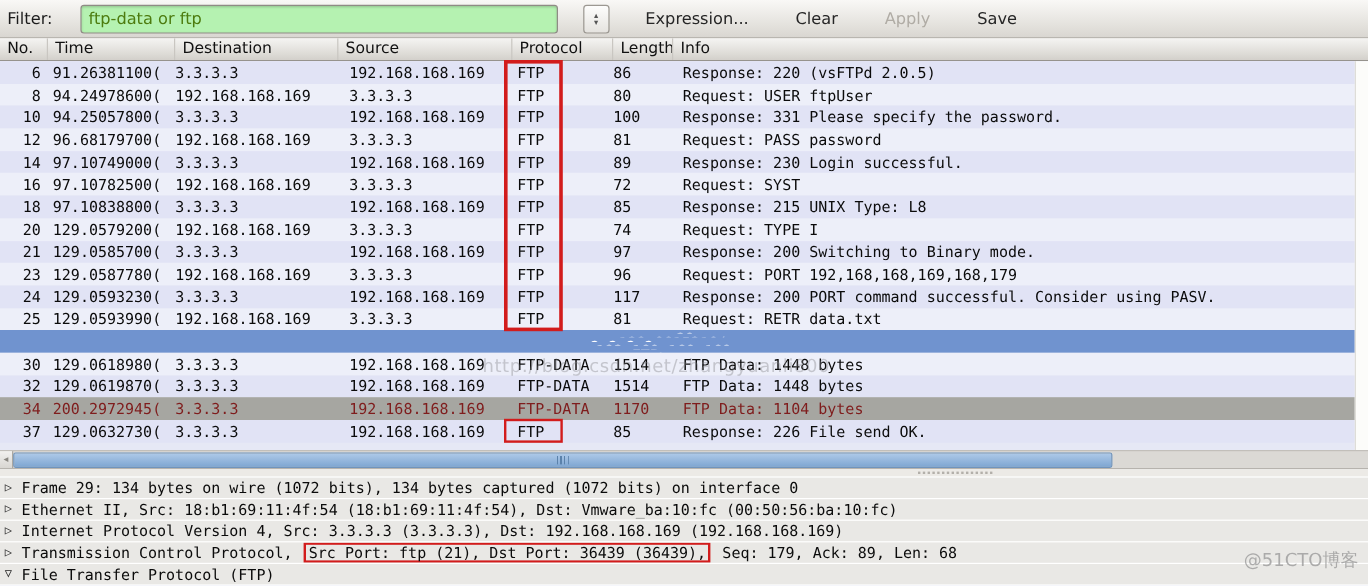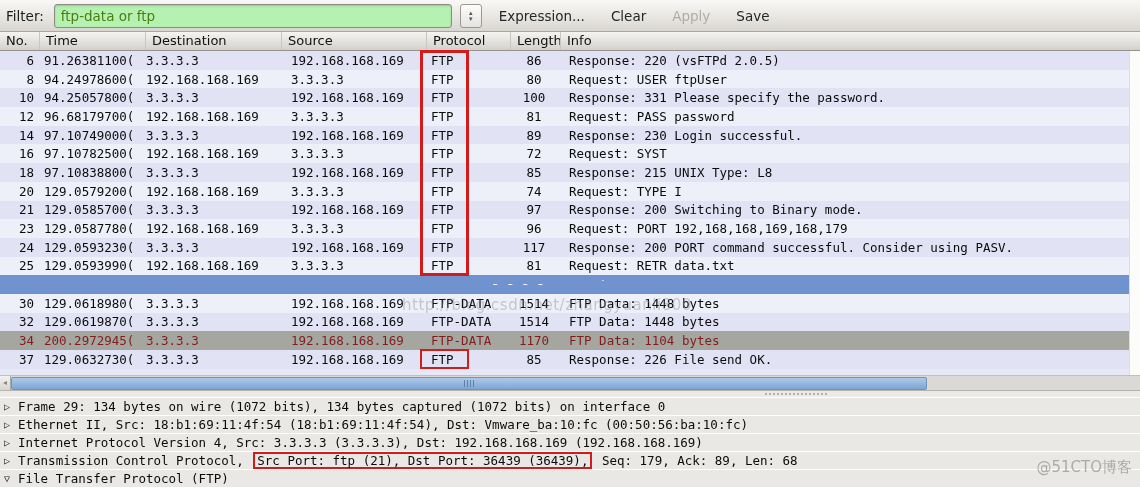--- a/index.html
+++ b/index.html
@@ -2,21 +2,21 @@
 <html><head>
 <meta charset="utf-8">
 <style>
   * { box-sizing: border-box; margin: 0; padding: 0; }
   html,body { width:1140px; height:488px; overflow:hidden; }
   body { font-family:"DejaVu Sans","Liberation Sans",sans-serif; background:#fff; position:relative; }
 
   
   .toolbar { height:32px; display:flex; align-items:center; padding:0 6px;
     background:linear-gradient(#f9f8f6,#e3e1dc 70%,#d9d6d1);
-    border-bottom:1px solid #aaa69f; gap:8px; }
+    border-bottom:1px solid #aaa69f; gap:21px; }
   .filter-label { font-size:13.5px; color:#1c1c1c; margin-right:2px; }
   .filter-input { width:398px; height:24px; background:#b5f2b1; border:1px solid #8f8b85;
     border-radius:3px; font-size:13.5px; padding:0 6px; color:#4d7c0f;
     font-family:"DejaVu Sans","Liberation Sans",sans-serif;
     box-shadow:inset 0 1px 2px rgba(0,0,0,.18); }
   .stepper { width:22px; height:24px; border:1px solid #9c9892; border-radius:3px;
     background:linear-gradient(#fdfdfc,#e5e3df); display:flex; flex-direction:column;
     align-items:center; justify-content:center; line-height:6px; cursor:default; }
   .stepper span { font-size:7px; color:#555; display:block; height:6px; }
   .tb-btn { background:none; border:none; font-size:13.5px; color:#262626; padding:4px 9px; cursor:default;
@@ -35,21 +35,21 @@
   .prow.base { background:#e1e3f5; }
   .prow.alt  { background:#edeff9; }
   .prow.selected { background:#7093cf; color:#fff;flex-direction:column; }
   .prow.marked { background:#a6a6a1; color:#7f1d1d; }
   .cell { overflow:hidden; white-space:nowrap; }
   .c-no   { width:40px; text-align:right; padding-right:6px; }
   .c-time { width:106px; padding-left:4px; }
   .c-src  { width:145px; }
   .c-dst  { width:136px; }
   .c-proto{ width:84px; padding-left:4px; }
-  .c-len  { width:50px; text-align:center; padding-right:4px; }
+  .c-len  { width:50px; text-align:left; padding-right:4px; }
   .c-info { flex:1; padding-left:8px; }
   .hc-no{width:40px;} .hc-time{width:106px;} .hc-src{width:145px;} .hc-dst{width:136px;}
   .hc-proto{width:84px;} .hc-len{width:50px;} .hc-info{flex:1; border-right:none !important;}
 
   .redbox-col { position:absolute; left:420px; top:-1px; width:49px; height:226px;
     border:3px solid #d21c1c; pointer-events:none; }
   .redbox-row37 { position:absolute; left:420px; top:298px; width:49px; height:20px;
     border:2px solid #d21c1c; pointer-events:none; }
 
   .wm-center { position:absolute; left:402px; top:245px; font-size:15px; letter-spacing:.5px;

